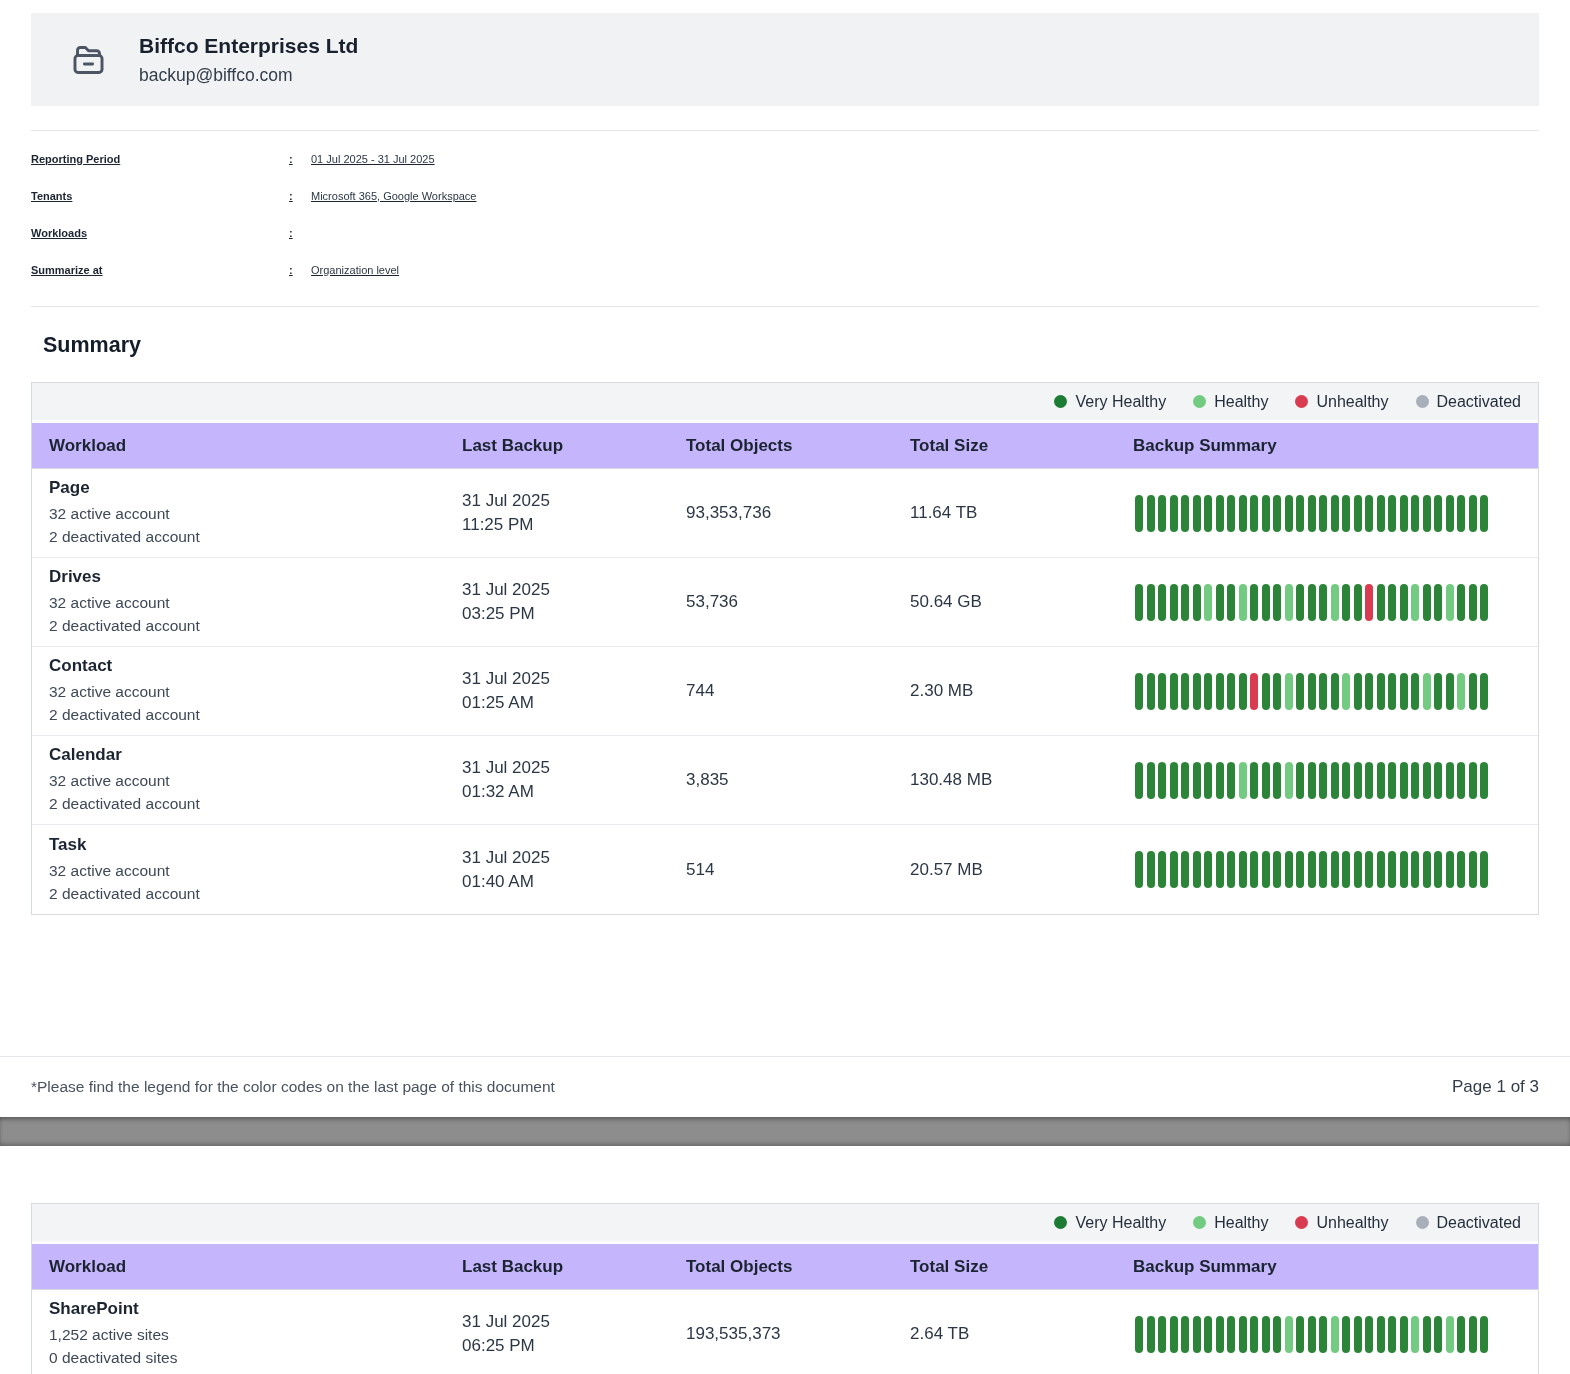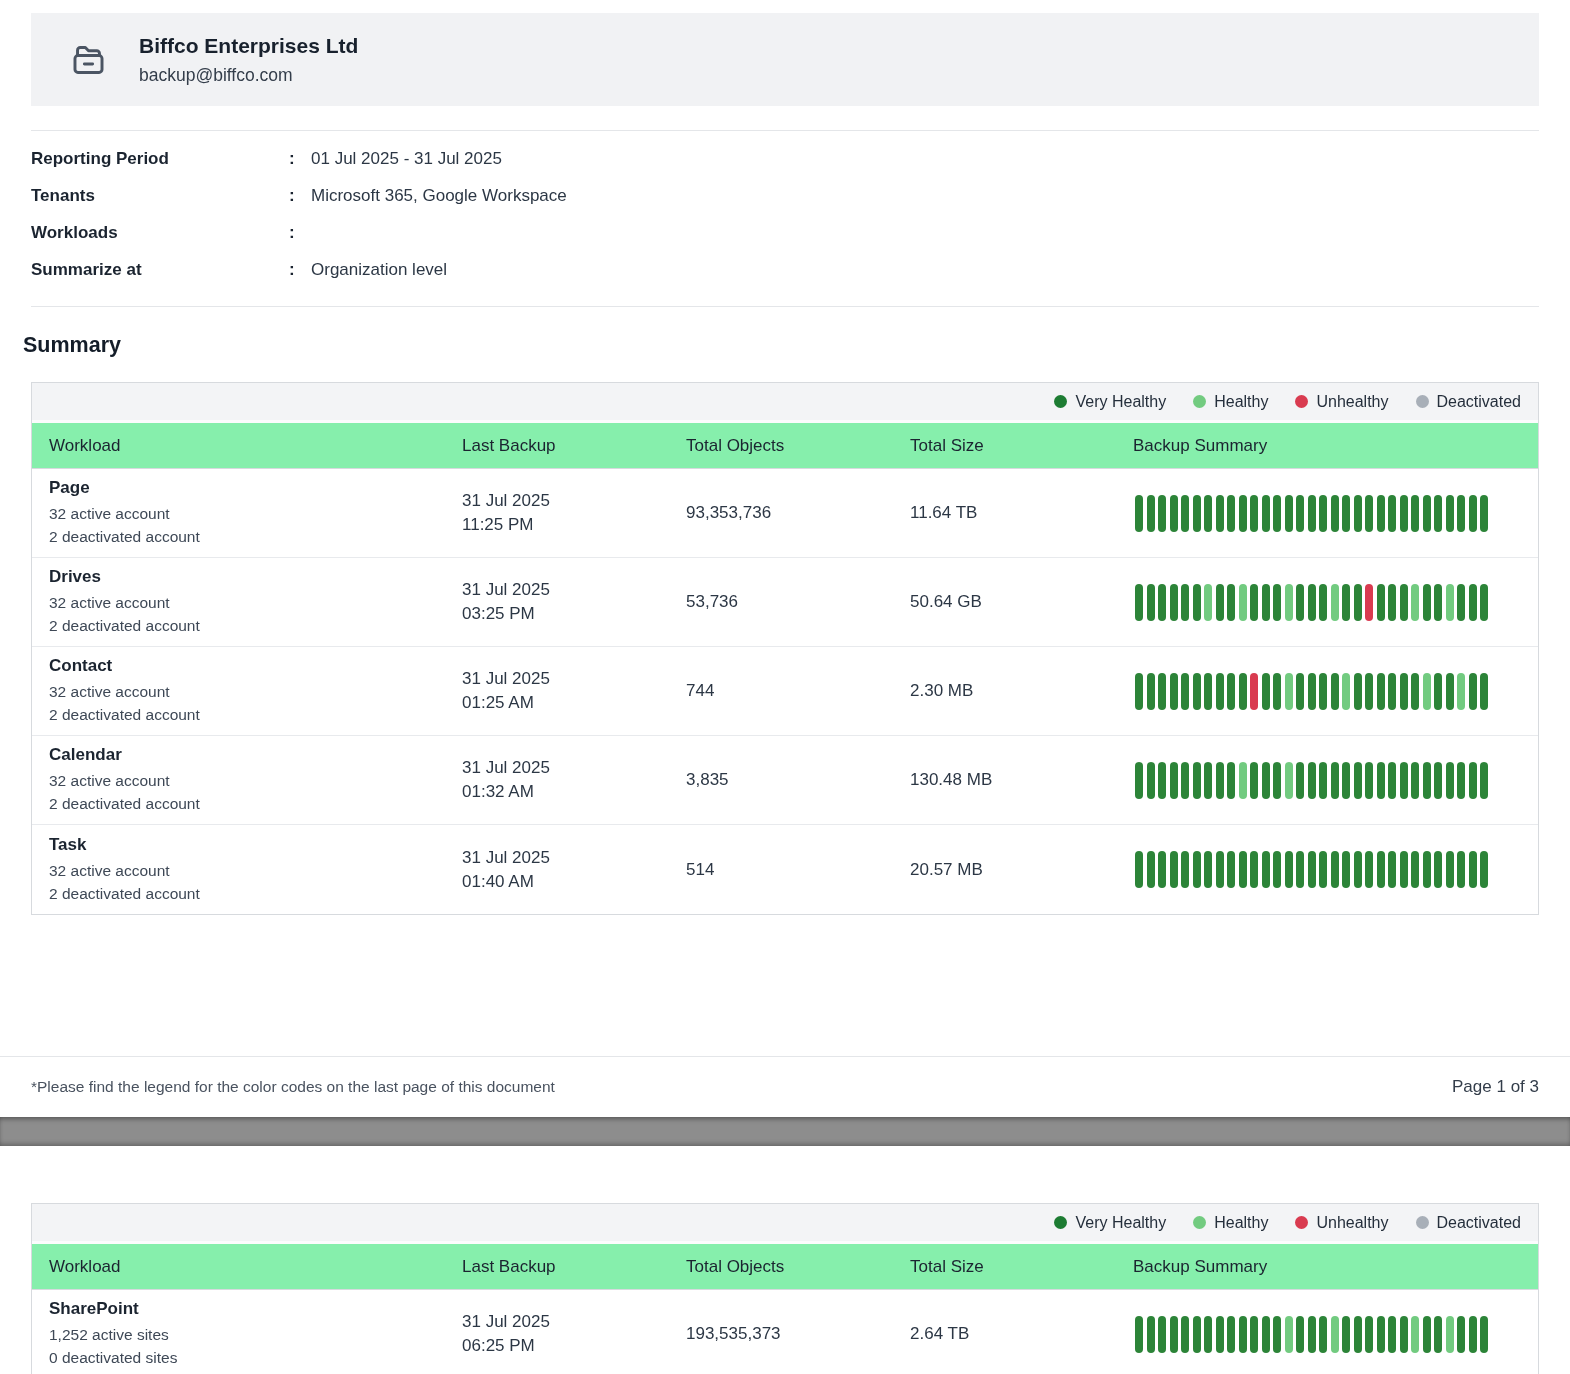--- a/index.html
+++ b/index.html
@@ -33,47 +33,47 @@
   .org-card svg { display:block; flex:0 0 auto; }
   .org-name { font-size:21px; font-weight:700; color:#18212d; margin-bottom:7px; }
   .org-email { font-size:17.5px; color:#333d4a; }
 
   .divider { border-top:1px solid #e4e6e9; margin:0 31px; }
   .div-a { margin-top:24px; }
   .div-b { margin-top:12px; }
 
   
   .meta { padding:9px 31px 6px 31px; }
-  .meta-row { display:grid; grid-template-columns:258px 22px 1fr; align-items:center; height:37px; font-size:17px; }
+  .meta-row { display:grid; grid-template-columns:258px 22px 1fr; align-items:center; height:37px; font-size:11px;text-decoration:underline; }
   .meta-label { font-weight:700; color:#1b2430; }
   .meta-colon { font-weight:700; color:#1b2430; }
   .meta-value { color:#2c3745; }
 
   
-  .section-heading { font-size:21.5px; font-weight:700; color:#141d29; margin:26px 31px 0 23px; }
+  .section-heading { font-size:21.5px; font-weight:700; color:#141d29; margin:26px 31px 0 43px; }
 
   .summary-table { margin:24px 31px 0 31px; border:1px solid #d7dade; background:#ffffff; }
   .page-2 .summary-table { height:184px; overflow:hidden; border-bottom:none; margin-top:0; }
 
   .legend-row {
     height:40px; background:#f3f4f6; border-bottom:3px solid #fcfcfd;
     display:flex; justify-content:flex-end; align-items:center; gap:27px; padding-right:17px;
   }
   .legend-item { display:flex; align-items:center; gap:8px; }
   .legend-dot { width:13px; height:13px; border-radius:50%; display:inline-block; }
   .legend-label { font-size:16px; color:#252f3c; }
 
   .header-row, .t-row {
     display:grid; grid-template-columns:413px 224px 224px 223px 1fr;
     padding-left:17px;
   }
   .header-row {
-    height:46px; background:#86efac; align-items:center;
+    height:46px; background:#c4b5fd; align-items:center;
     border-bottom:1px solid #d7dade;
-    font-size:17px; font-weight:400; color:#1b2430;
+    font-size:17px; font-weight:700; color:#1b2430;
   }
   .t-row { height:89px; border-bottom:1px solid #e8eaed; background:#ffffff; }
   .t-row:last-child { border-bottom:1px solid #e8eaed; }
   .page-1 .t-row:last-child { border-bottom:none; }
 
   .cell { display:flex; flex-direction:column; justify-content:center; }
   .w-name { font-size:17px; font-weight:700; color:#1b2430; margin-bottom:4px; }
   .w-sub { font-size:15.5px; color:#3e4856; line-height:23px; }
   .c-backup { font-size:17px; color:#2c3745; line-height:24px; }
   .c-num { font-size:17px; color:#2c3745; }

